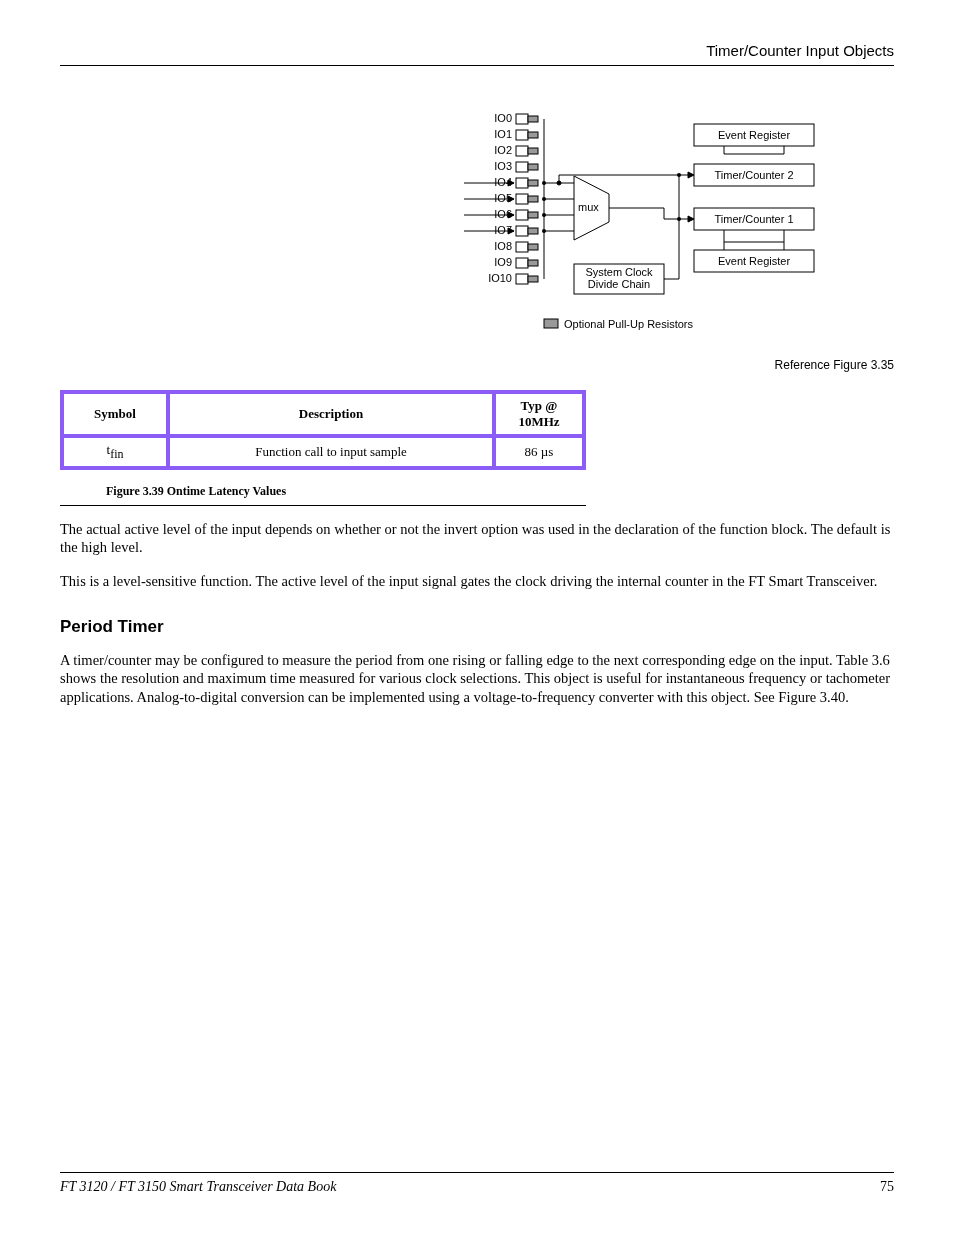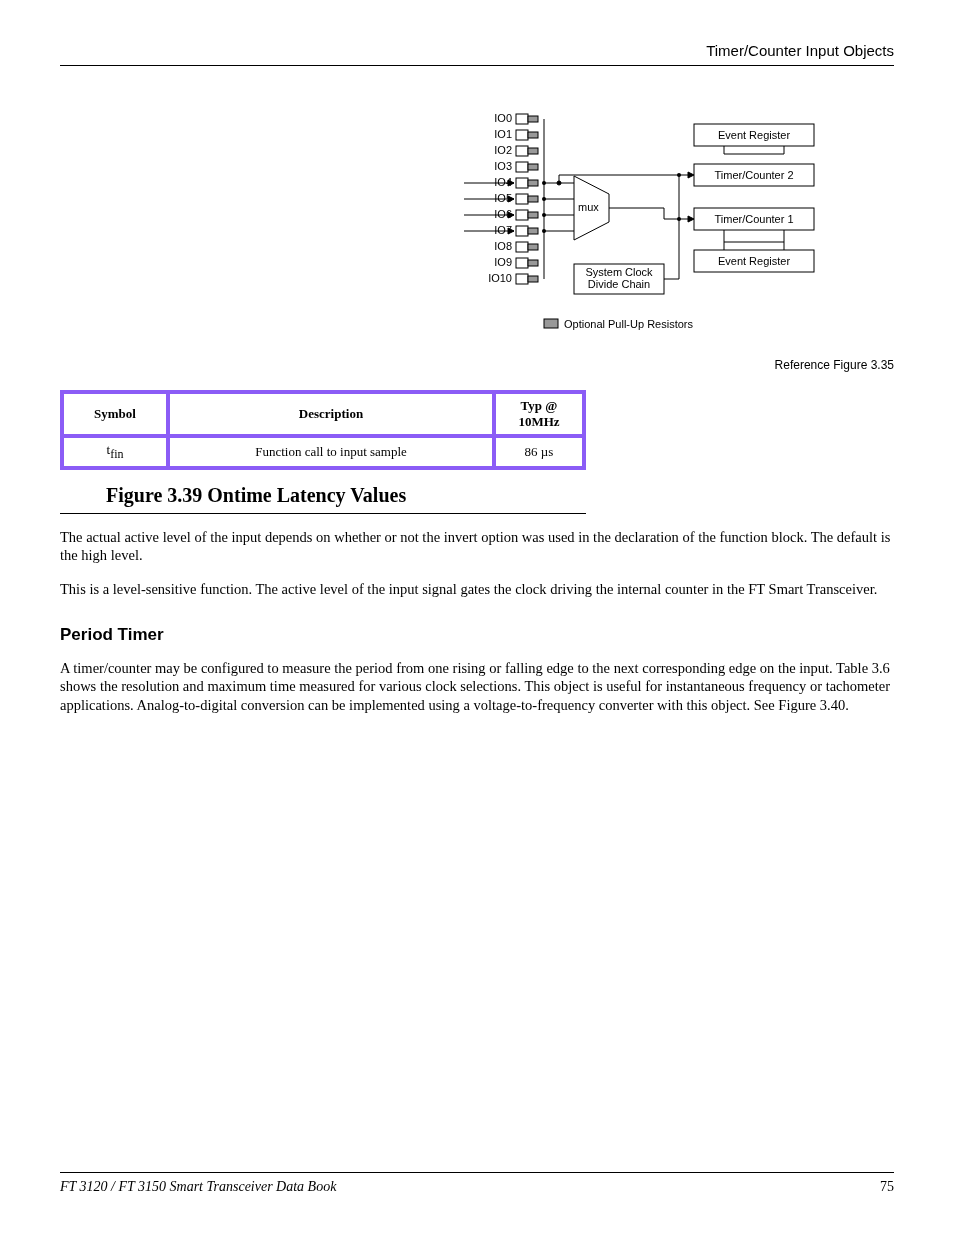--- a/index.html
+++ b/index.html
@@ -57,21 +57,21 @@
   .sub {
     vertical-align: sub;
     font-size: 12px;
   }
   .footnote {
     font-size: 13px;
     margin-top: 2px;
   }
   .fig-caption {
     font-weight: bold;
-    font-size: 20px;
+    font-size: 12px;
     margin-top: 14px;
     margin-left: 46px;
   }
   .sep-line {
     border-bottom: 1px solid #000;
     margin-top: 6px;
     width: 526px;
   }
   .body-p {
     font-size: 14.5px;

